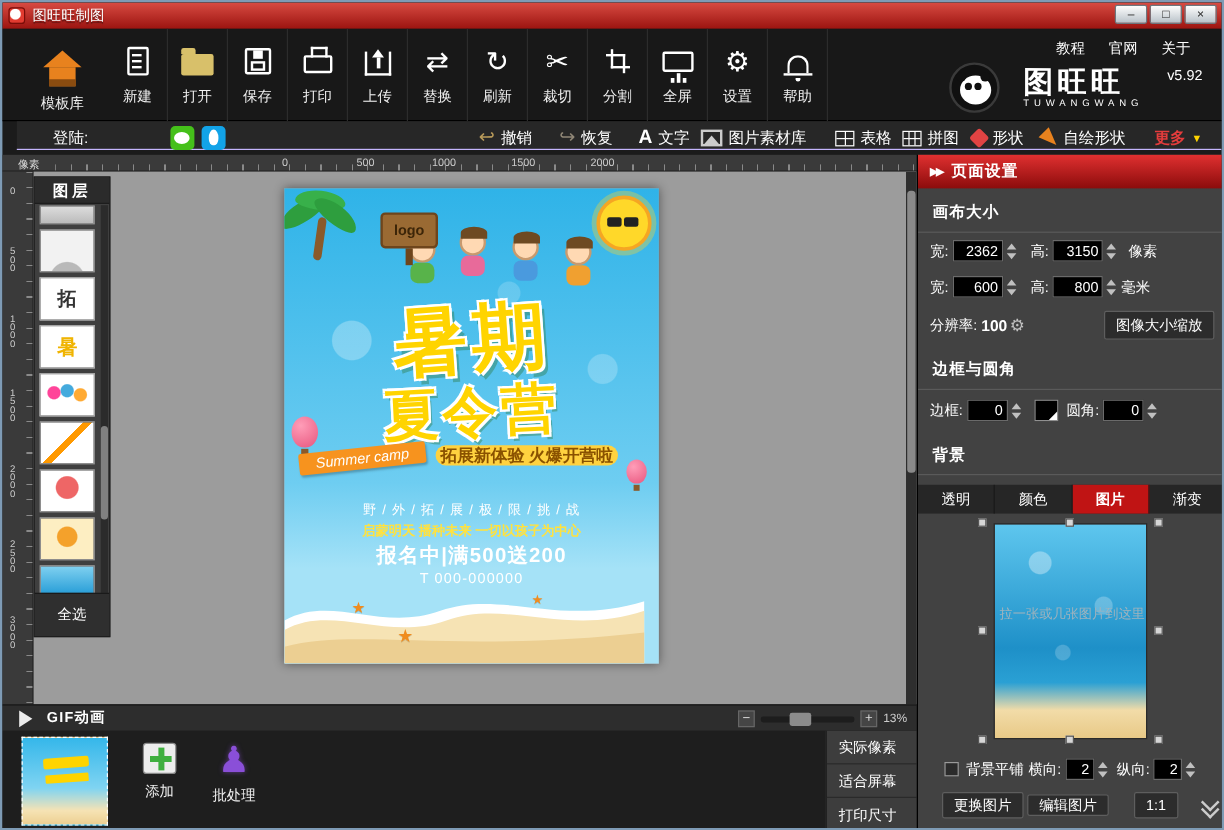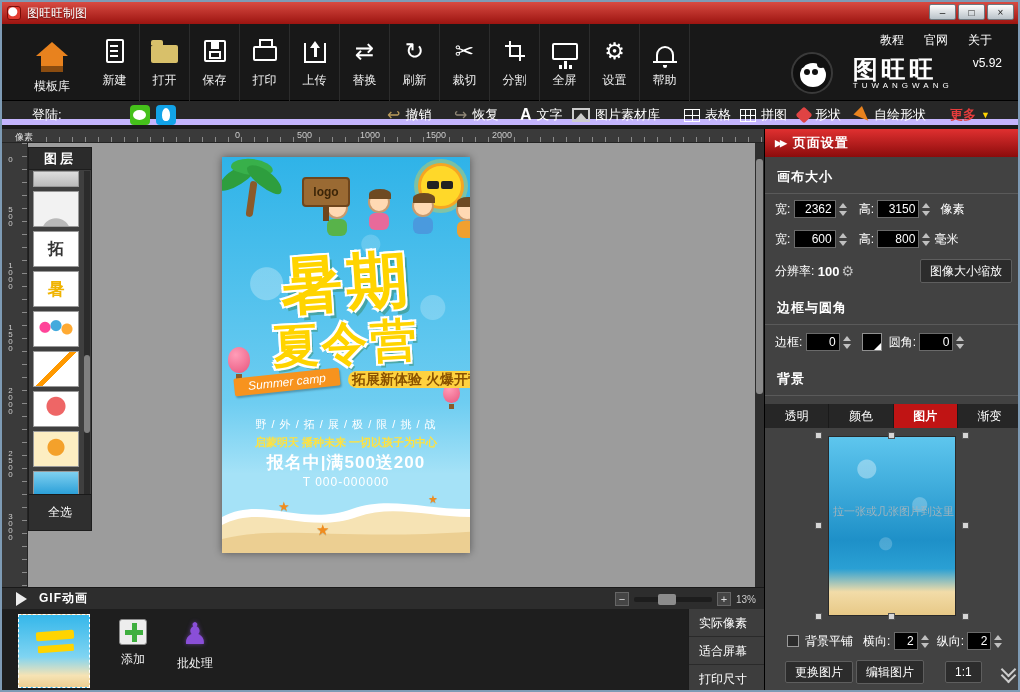--- a/index.html
+++ b/index.html
@@ -53,21 +53,21 @@
   .brand{position:absolute;right:16px;top:28px;display:flex;align-items:center;gap:20px;}
   .panda{width:42px;height:42px;background:#101010;border-radius:50%;position:relative;border:2px solid #3a3a3a;}
   .panda::before{content:"";position:absolute;left:7px;top:9px;width:26px;height:24px;background:#fff;border-radius:50%;}
   .panda::after{content:"";position:absolute;left:4px;top:6px;width:8px;height:8px;background:#101010;border-radius:50%;box-shadow:20px 0 0 #101010,6px 8px 0 -1px #101010,14px 8px 0 -1px #101010;}
   .brand-text{display:flex;flex-direction:column;line-height:1.05;}
   .brand-name{font-size:25px;color:#fff;font-weight:bold;letter-spacing:3px;}
   .brand-latin{font-size:8px;color:#fff;letter-spacing:4px;}
   .brand-ver{font-size:12px;color:#fff;align-self:flex-start;margin-top:4px;}
 
   
-  .toolbar2{position:absolute;left:0;top:99px;right:0;height:24px;background:#272727;border-bottom:6px solid #c4b5fd;}
+  .toolbar2{position:absolute;left:12px;top:99px;right:0;height:24px;background:#272727;border-bottom:1px solid #c4b5fd;}
   .t2item{position:absolute;top:0;height:28px;display:flex;align-items:center;gap:5px;color:#fff;font-size:13px;cursor:pointer;}
   .glyph-sm{font-size:16px;line-height:16px;}
   .wechat{width:20px;height:20px;border-radius:4px;background:#45c01a;position:relative;}
   .wechat::after{content:"";position:absolute;left:3px;top:5px;width:13px;height:10px;background:#fff;border-radius:50%;}
   .qq{width:20px;height:20px;border-radius:4px;background:#12a3e8;position:relative;}
   .qq::after{content:"";position:absolute;left:6px;top:3px;width:8px;height:13px;background:#fff;border-radius:50% 50% 42% 42%;}
   .i-img{width:18px;height:14px;border:2px solid #ccc;position:relative;overflow:hidden;}
   .i-img::after{content:"";position:absolute;left:0;bottom:-1px;border-left:7px solid transparent;border-right:7px solid transparent;border-bottom:8px solid #ccc;}
   .i-table{width:16px;height:13px;border:1px solid #fff;background:linear-gradient(#fff,#fff) 50% 0/1px 100% no-repeat,linear-gradient(#fff,#fff) 0 50%/100% 1px no-repeat;}
   .i-puzzle{width:16px;height:13px;border:1px solid #fff;background:linear-gradient(#fff,#fff) 33% 0/1px 100% no-repeat,linear-gradient(#fff,#fff) 66% 0/1px 100% no-repeat,linear-gradient(#fff,#fff) 0 50%/100% 1px no-repeat;}
@@ -100,21 +100,21 @@
   .t4{background:radial-gradient(circle at 25% 45%,#f49 0 5px,transparent 6px),radial-gradient(circle at 50% 40%,#4ad 0 5px,transparent 6px),radial-gradient(circle at 75% 50%,#fa3 0 5px,transparent 6px),#fff;}
   .t5{background:linear-gradient(135deg,#fff 45%,#f90 45% 55%,#fff 55%);}
   .t6{background:radial-gradient(circle at 50% 42%,#e66 0 9px,#fff 10px);}
   .t7{background:radial-gradient(circle at 50% 45%,#f4a12b 0 8px,#fdeec2 9px);}
   .t8{background:linear-gradient(#7fd0f0,#2a9fd8 66%,#f7e7b8 82%);}
   .layers-scroll{position:absolute;right:1px;top:23px;bottom:25px;width:6px;background:#2b2b2b;}
   .layers-scroll .sthumb{position:absolute;left:0;top:55%;width:6px;height:78px;background:#808080;border-radius:3px;}
   .layers-f{position:absolute;bottom:0;left:0;right:0;height:36px;background:#2f2f2f;color:#fff;font-size:12px;display:flex;align-items:center;justify-content:center;border-top:1px solid #1a1a1a;cursor:pointer;}
 
   
-  .poster{position:absolute;left:194px;top:14px;width:248px;height:396px;overflow:hidden;box-shadow:0 0 8px rgba(0,0,0,.45);
+  .poster{position:absolute;left:209px;top:14px;width:312px;height:396px;overflow:hidden;box-shadow:0 0 8px rgba(0,0,0,.45);
     background:radial-gradient(circle at 18% 32%,rgba(255,255,255,.28) 0 16px,transparent 17px),
                radial-gradient(circle at 85% 38%,rgba(255,255,255,.22) 0 12px,transparent 13px),
                radial-gradient(circle at 60% 22%,rgba(255,255,255,.18) 0 9px,transparent 10px),
                linear-gradient(180deg,#2fb3e8,#6ecdf1 62%,#a5e2f7 80%);}
   .p-logo{position:absolute;left:80px;top:20px;width:48px;height:30px;background:#9a6a33;border:2px solid #6e451c;border-radius:4px;color:#3c2508;font-size:12px;display:flex;align-items:center;justify-content:center;font-weight:bold;z-index:3;}
   .p-logo::after{content:"";position:absolute;left:19px;top:28px;width:6px;height:14px;background:#6e451c;}
   .p-sun{position:absolute;right:6px;top:6px;width:46px;height:46px;background:#ffd829;border-radius:50%;border:3px solid #f5a623;box-shadow:0 0 0 4px rgba(255,216,41,.35);z-index:2;}
   .p-sun::after{content:"";position:absolute;left:6px;top:15px;width:12px;height:8px;background:#222;border-radius:2px;box-shadow:14px 0 0 #222;}
   .p-palm{position:absolute;left:-6px;top:0;width:76px;height:64px;z-index:2;}
   .leaf{position:absolute;width:42px;height:16px;background:#2e9e3e;border-radius:50%/60% 60% 40% 40%;}
@@ -540,35 +540,35 @@
       <div class="hd" style="left:50px;top:94px;"></div>
       <div class="hd" style="left:197px;top:94px;"></div>
       <div class="hd" style="left:50px;top:185px;"></div>
       <div class="hd" style="left:123px;top:185px;"></div>
       <div class="hd" style="left:197px;top:185px;"></div>
     </div>
 
     <div class="tilerow">
       <div class="checkbox"></div>
       <span>背景平铺</span>
-      <span style="margin-left:10px;">横向:</span>&nbsp;
+      <span style="margin-left:4px;">横向:</span>&nbsp;
       <input class="numinput narrow" value="2" style="">
       <div class="spin">
           <i class="up"></i>
           <i class="dn"></i>
         </div>
       <span style="margin-left:4px;">纵向:</span>&nbsp;
       <input class="numinput narrow" value="2" style="">
       <div class="spin">
           <i class="up"></i>
           <i class="dn"></i>
         </div>
     </div>
 
     <div class="btnrow">
       <span class="btn" style="height:22px;">更换图片</span>
-      <span class="btn" style="height:24px;">编辑图片</span>
+      <span class="btn" style="height:18px;">编辑图片</span>
       <span class="btn" style="height:22px;margin-left:18px;">1:1</span>
       <div class="chev"></div>
     </div>
   </div>
 
 </div>
 
 </body></html>

